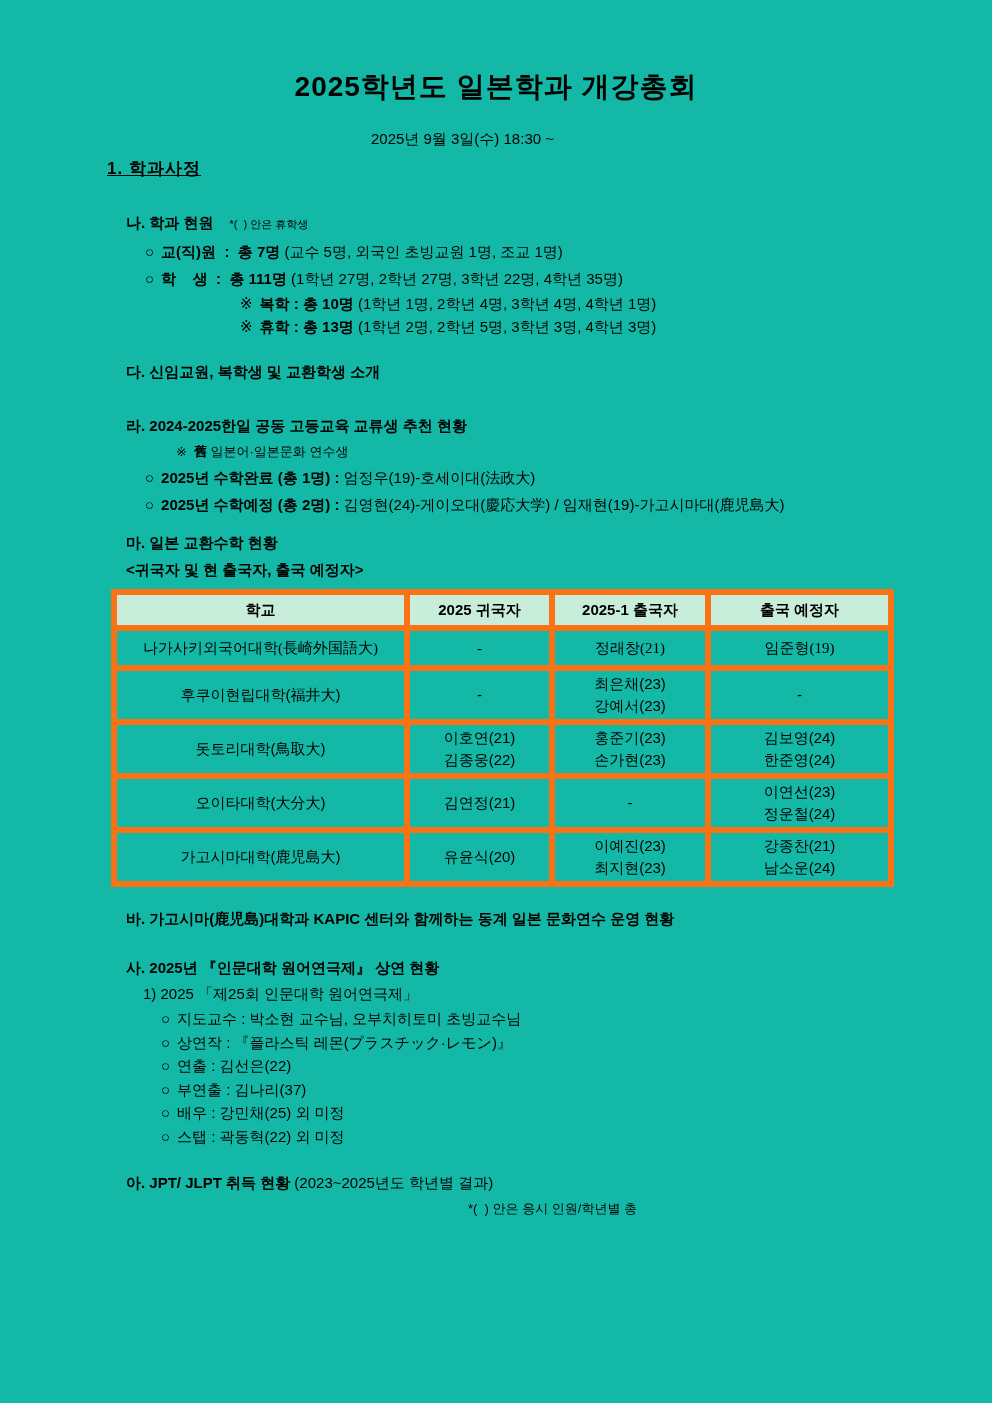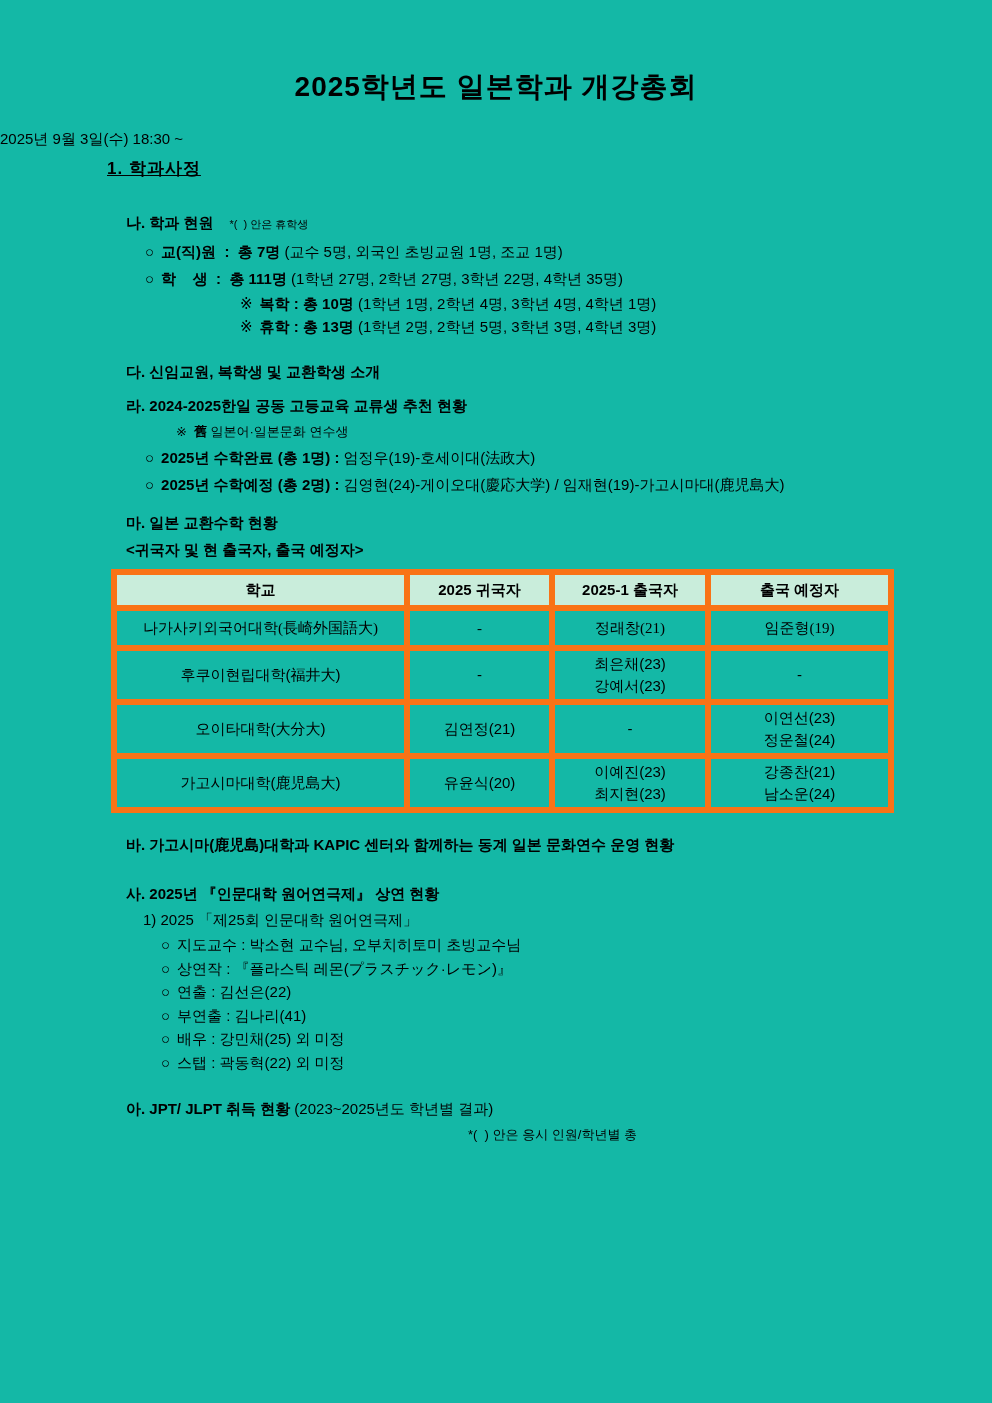--- a/index.html
+++ b/index.html
@@ -10,32 +10,32 @@
   }
   .page{position:relative;width:992px;height:1403px;overflow:hidden;background:#14b8a6;}
   .line{white-space:pre-wrap;}
   .b{font-weight:bold;}
 
   .doc-title{
     padding-top:70px;text-align:center;
     font-size:28px;font-weight:bold;line-height:34px;letter-spacing:1px;
   }
   .doc-date{
-    margin-top:24px;text-align:left;padding-right:67px;
+    margin-top:24px;text-align:center;padding-right:67px;
     font-size:15px;line-height:22px;
   }
   .h1{
     margin:6px 0 0 107px;font-size:17px;font-weight:bold;line-height:26px;letter-spacing:1px;text-decoration:underline;
   }
   .hd{margin-left:126px;font-size:15px;font-weight:bold;line-height:27px;}
   .hd .note-small{font-weight:normal;font-size:11px;margin-left:16px;}
   .mt-ga{margin-top:21px;line-height:26px;}
   .mt-na{margin-top:27px;}
   .mt-da{margin-top:21px;line-height:26px;}
-  .mt-ra{margin-top:8px;line-height:26px;}
+  .mt-ra{margin-top:28px;line-height:26px;}
   .mt-ma{margin-top:11px;}
   .mt-ba{margin-top:18px;}
   .mt-sa{margin-top:22px;}
   .mt-ah{margin-top:22px;line-height:26px;}
 
   .bullet-line{margin-left:145px;line-height:27px;}
   .bullet{margin-right:7px;}
   .ref-line{margin-left:240px;line-height:23px;}
   .ra-note{margin-left:176px;font-size:13px;line-height:25px;}
   .ma-sub{margin-left:126px;font-weight:bold;line-height:27px;}
@@ -130,20 +130,37 @@
         <td>
             <div class="cl">최은채(23)</div>
             <div class="cl">강예서(23)</div>
           </td>
         <td>
             <div class="cl">-</div>
           </td>
       </tr>
       <tr class="double">
         <td>
+            <div class="cl">돗토리대학(鳥取大)</div>
+          </td>
+        <td>
+            <div class="cl">이호연(21)</div>
+            <div class="cl">김종웅(22)</div>
+          </td>
+        <td>
+            <div class="cl">홍준기(23)</div>
+            <div class="cl">손가현(23)</div>
+          </td>
+        <td>
+            <div class="cl">김보영(24)</div>
+            <div class="cl">한준영(24)</div>
+          </td>
+      </tr>
+      <tr class="double">
+        <td>
             <div class="cl">오이타대학(大分大)</div>
           </td>
         <td>
             <div class="cl">김연정(21)</div>
           </td>
         <td>
             <div class="cl">-</div>
           </td>
         <td>
             <div class="cl">이연선(23)</div>
@@ -169,20 +186,20 @@
     </tbody>
   </table>
 
   <div class="hd mt-ba line">바. 가고시마(鹿児島)대학과 KAPIC 센터와 함께하는 동계 일본 문화연수 운영 현황</div>
 
   <div class="hd mt-sa line">사. 2025년 『인문대학 원어연극제』 상연 현황</div>
   <div class="sa-sub line">1) 2025 「제25회 인문대학 원어연극제」</div>
   <div class="sa-item line"><span class="bullet">○</span><span>지도교수 : 박소현 교수님, 오부치히토미 초빙교수님</span></div>
   <div class="sa-item line"><span class="bullet">○</span><span>상연작 : 『플라스틱 레몬(プラスチック·レモン)』</span></div>
   <div class="sa-item line"><span class="bullet">○</span><span>연출 : 김선은(22)</span></div>
-  <div class="sa-item line"><span class="bullet">○</span><span>부연출 : 김나리(41)</span></div>
+  <div class="sa-item line"><span class="bullet">○</span><span>부연출 : 김나리(37)</span></div>
   <div class="sa-item line"><span class="bullet">○</span><span>배우 : 강민채(25) 외 미정</span></div>
   <div class="sa-item line"><span class="bullet">○</span><span>스탭 : 곽동혁(22) 외 미정</span></div>
 
   <div class="hd mt-ah line"><span>아. JPT/ JLPT 취득 현황 </span><span style="font-weight:normal">(2023~2025년도 학년별 결과)</span></div>
   <div class="ah-note line">*(  ) 안은 응시 인원/학년별 총</div>
 
 </div>
 
 </body></html>

